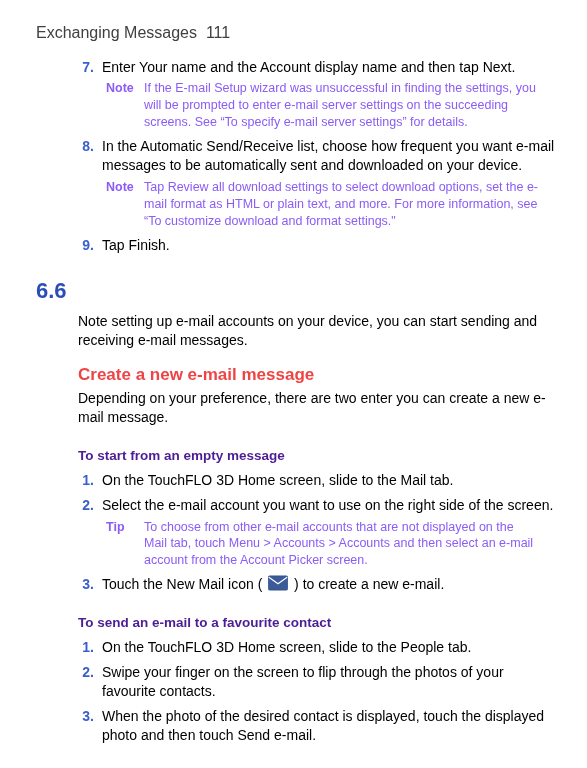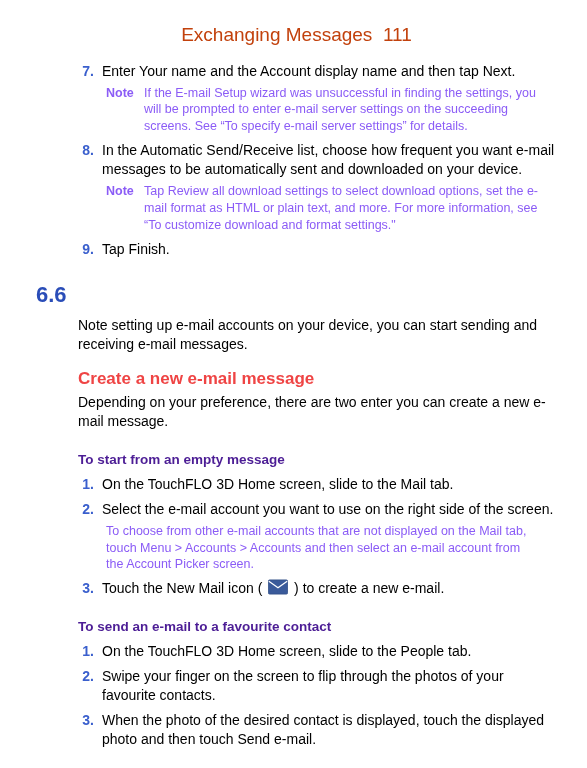--- a/index.html
+++ b/index.html
@@ -7,23 +7,23 @@
       width: 587px;
       height: 768px;
       font-family: 'Segoe UI', Tahoma, Arial, sans-serif;
       font-size: 14px;
       line-height: 1.35;
       color: #000;
       background: #fff;
       padding: 22px 30px 0 36px;
     }
     .header {
-      text-align: center;
-      color: #c2410c;
-      font-size: 19px;
+      text-align: left;
+      color: #404040;
+      font-size: 16px;
       margin-bottom: 14px;
     }
     .list-item {
       display: flex;
       margin: 6px 0 2px 42px;
     }
     .list-item .num {
       font-weight: 700;
       color: #3a5fcd;
       min-width: 22px;
@@ -141,20 +141,21 @@
     <span>On the TouchFLO 3D Home screen, slide to the </span><span class="bold">Mail</span><span> tab.</span>
   </div>
 </div>
 
 <div class="list-item">
   <div class="num">2.</div>
   <div class="body">Select the e-mail account you want to use on the right side of the screen.</div>
 </div>
 
 <div class="tip-row">
+  <div class="label">Tip</div>
   <div class="text">
     <span>To choose from other e-mail accounts that are not displayed on the </span><span class="bold">Mail</span><span> tab, touch </span><span class="bold">Menu &gt; Accounts &gt; Accounts</span><span> and then select an e-mail account from the Account Picker screen.</span>
   </div>
 </div>
 
 <div class="list-item">
   <div class="num">3.</div>
   <div class="body">
     <span>Touch the </span><span class="bold">New Mail</span><span> icon ( </span><span class="mail-icon"><svg viewBox="0 0 24 18" width="20" height="16">
           <rect x="0.5" y="0.5" width="23" height="17" rx="1.5" fill="#3a5a9a" stroke="#334f87" stroke-width="1"></rect>

